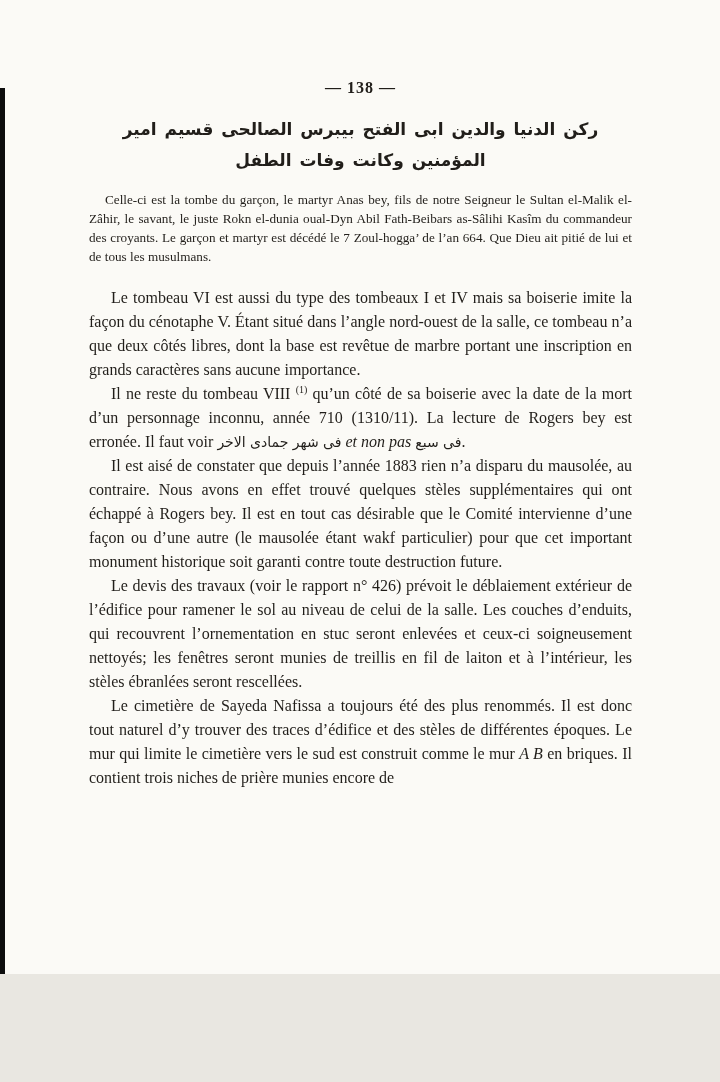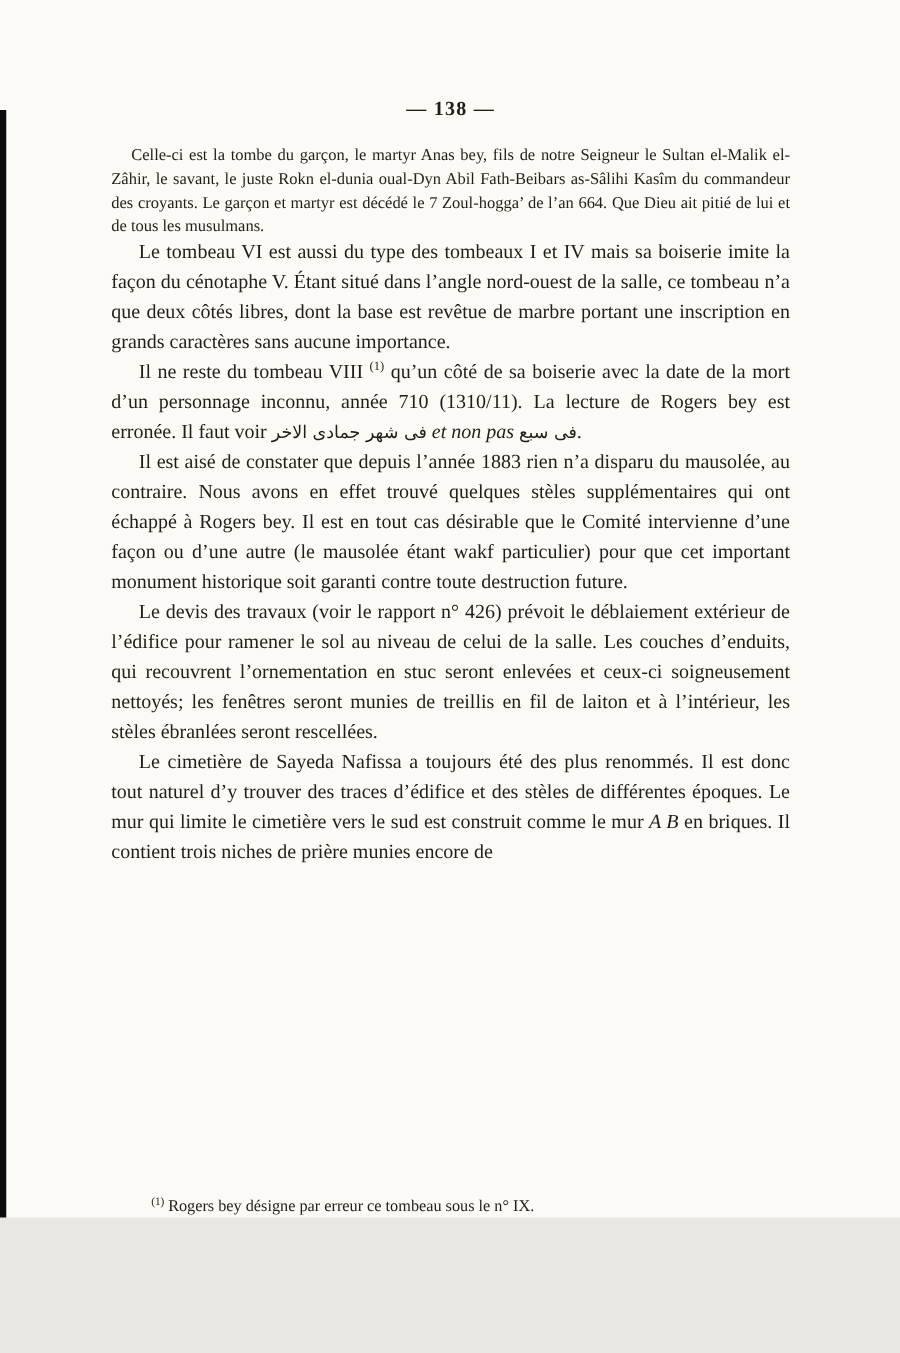--- a/index.html
+++ b/index.html
@@ -43,21 +43,21 @@
   .arabic-block{margin:0 0 14px 0;}
   .ar-line{
     direction:rtl;
     font-family:"DejaVu Sans", sans-serif;
     font-weight:700;
     font-size:17px;line-height:31px;
     text-align:center;
     word-spacing:2px;
   }
   .translation{
-    margin:0 0 0 0;
+    margin:0 0 20px 0;
     font-size:13.2px;line-height:19px;
     text-align:justify;
     text-indent:16px;
   }
   .body-text{
     font-size:16px;line-height:24px;
     text-align:justify;
   }
   .para{margin:0;text-indent:22px;}
   .sup{
@@ -86,31 +86,29 @@
 <div class="page">
 
   <div class="artifact-left"></div>
   <div class="artifact-bottom"></div>
 
   <div class="content">
 
     <div class="page-number">— 138 —</div>
 
     <div class="arabic-block">
+      <div class="ar-line" dir="rtl">ركن الدنيا والدين ابى الفتح بيبرس الصالحى قسيم امير المؤمنين وكانت وفات الطفل</div>
     </div>
 
     <p class="translation">Celle-ci est la tombe du garçon, le martyr Anas bey, fils de notre Seigneur le Sultan el-Malik el-Zâhir, le savant, le juste Rokn el-dunia oual-Dyn Abil Fath-Beibars as-Sâlihi Kasîm du commandeur des croyants. Le garçon et martyr est décédé le 7 Zoul-hogga’ de l’an 664. Que Dieu ait pitié de lui et de tous les musulmans.</p>
 
     <div class="body-text">
         <p class="para"><span>Le tombeau VI est aussi du type des tombeaux I et IV mais sa boiserie imite la façon du cénotaphe V. Étant situé dans l’angle nord-ouest de la salle, ce tombeau n’a que deux côtés libres, dont la base est revêtue de marbre portant une inscription en grands caractères sans aucune importance.</span></p>
         <p class="para"><span>Il ne reste du tombeau VIII </span><sup class="sup">(1)</sup><span> qu’un côté de sa boiserie avec la date de la mort d’un personnage inconnu, année 710 (1310/11). La lecture de Rogers bey est erronée. Il faut voir </span><span class="arabic" dir="rtl">فى شهر جمادى الاخر</span><span> </span><span class="italic">et non pas</span><span> </span><span class="arabic" dir="rtl">فى سبع</span><span>.</span></p>
         <p class="para"><span>Il est aisé de constater que depuis l’année 1883 rien n’a disparu du mausolée, au contraire. Nous avons en effet trouvé quelques stèles supplémentaires qui ont échappé à Rogers bey. Il est en tout cas désirable que le Comité intervienne d’une façon ou d’une autre (le mausolée étant wakf particulier) pour que cet important monument historique soit garanti contre toute destruction future.</span></p>
         <p class="para"><span>Le devis des travaux (voir le rapport n° 426) prévoit le déblaiement extérieur de l’édifice pour ramener le sol au niveau de celui de la salle. Les couches d’enduits, qui recouvrent l’ornementation en stuc seront enlevées et ceux-ci soigneusement nettoyés; les fenêtres seront munies de treillis en fil de laiton et à l’intérieur, les stèles ébranlées seront rescellées.</span></p>
         <p class="para"><span>Le cimetière de Sayeda Nafissa a toujours été des plus renommés. Il est donc tout naturel d’y trouver des traces d’édifice et des stèles de différentes époques. Le mur qui limite le cimetière vers le sud est construit comme le mur </span><span class="italic">A B</span><span> en briques. Il contient trois niches de prière munies encore de</span></p>
       </div>
 
   </div>
 
-  <div class="footnote">
-    <sup class="sup">(1)</sup><span class="footnote-text">Rogers bey désigne par erreur ce tombeau sous le n° IX.</span>
-  </div>
 
 </div>
 
 </body></html>

